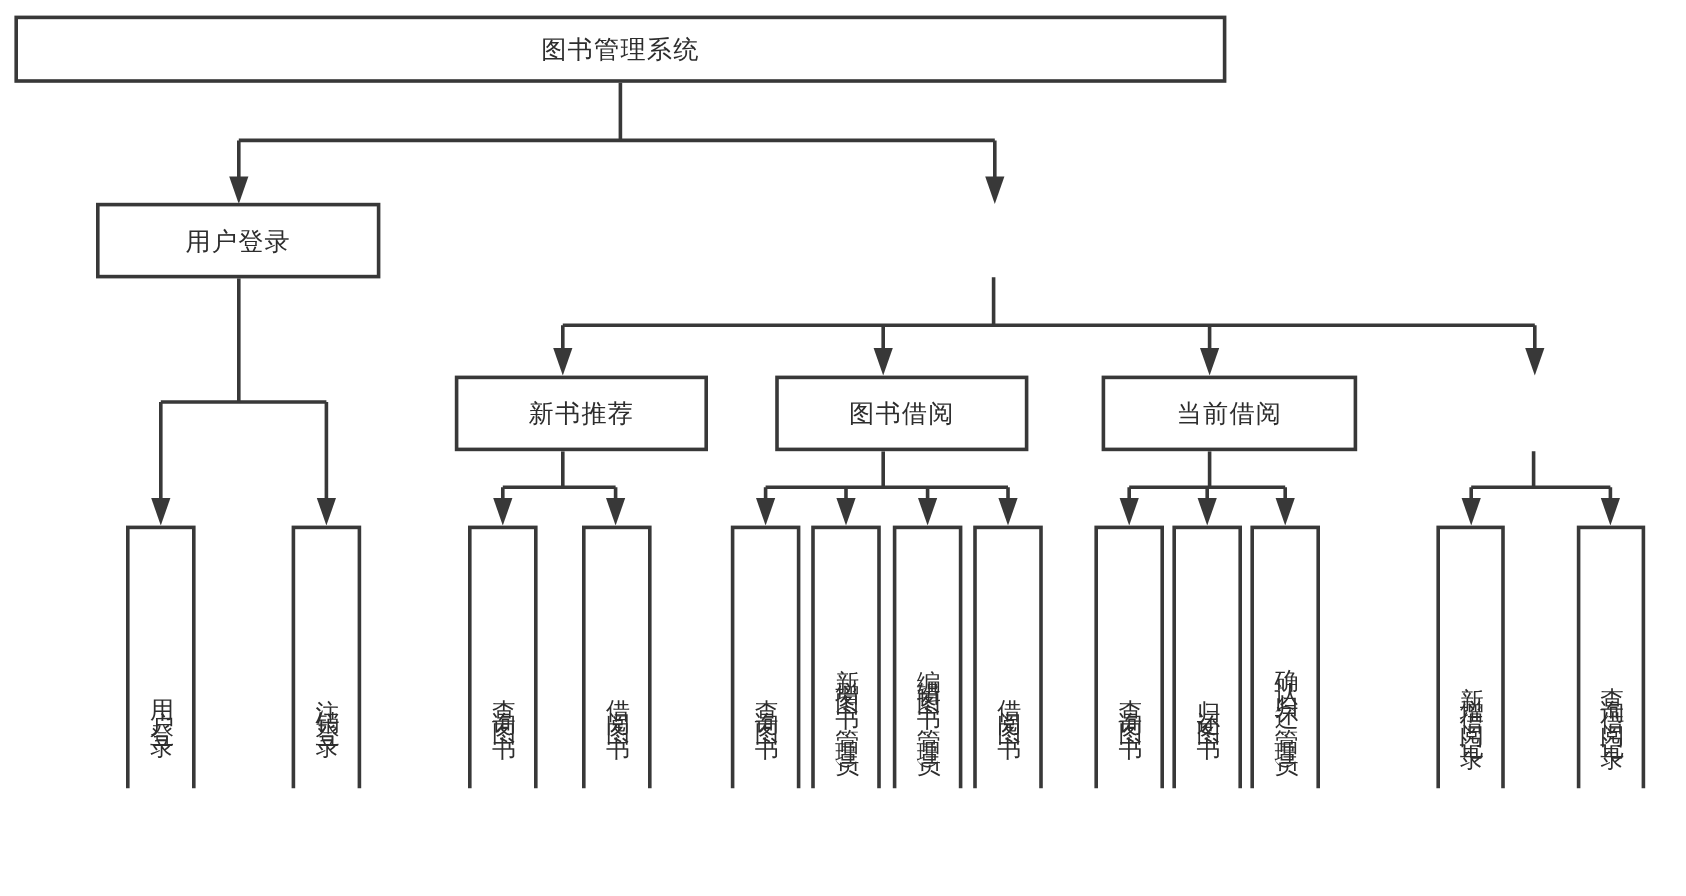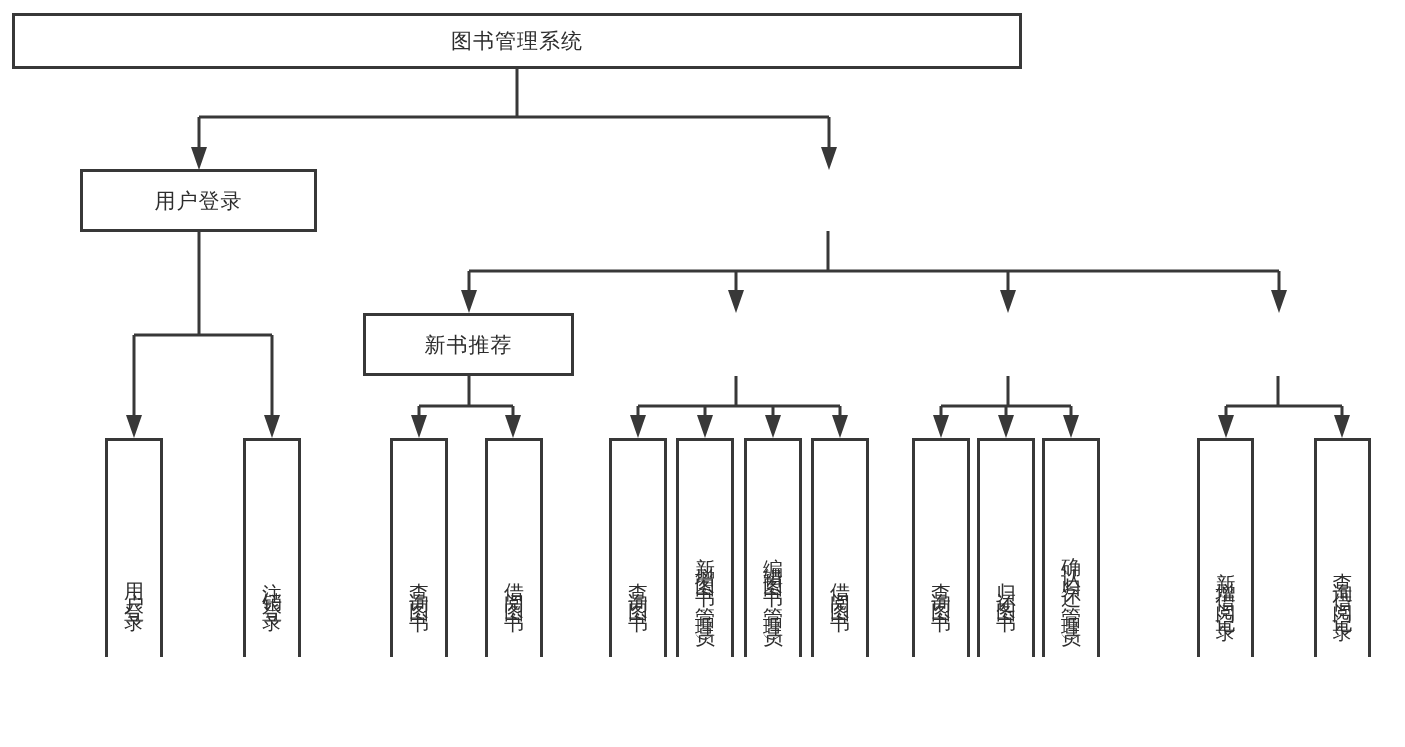--- a/index.html
+++ b/index.html
@@ -16,21 +16,21 @@
     box-sizing:border-box;
     border:3px solid #383838;
     background:#ffffff;
     display:flex;align-items:center;justify-content:center;
     color:#2d2d2d;
     font-size:21px;
     letter-spacing:1px;
     text-align:center;
   }
   .lvl2{top:169px;height:63px;}
-  .lvl3{top:313px;height:63px;}
+  .lvl3{top:313px;height:63px;margin-left:16px;}
   .leaf{top:438px;height:298px;width:58px;}
   .leaf .v{
     writing-mode:vertical-rl;
     text-orientation:mixed;
     letter-spacing:10px;
     font-size:20px;
     line-height:1.05;
     white-space:nowrap;
   }
   .wm{
@@ -80,20 +80,22 @@
       <polygon class="ah" points="1218,415 1234,415 1226,438"></polygon>
       <polygon class="ah" points="1334,415 1350,415 1342,438"></polygon>
     </g>
   </svg>
 
   <div class="box" style="left:12px;top:13px;width:1010px;height:56px">图书管理系统</div>
 
   <div class="box lvl2" style="left:80px;width:237px">用户登录</div>
 
   <div class="box lvl3" style="left:363px;width:211px">新书推荐</div>
+  <div class="box lvl3" style="left:630px;width:211px">图书借阅</div>
+  <div class="box lvl3" style="left:902px;width:213px">当前借阅</div>
 
   <div class="box leaf" style="left:105px">
     <span class="v">用户登录</span>
   </div>
   <div class="box leaf" style="left:243px">
     <span class="v">注销登录</span>
   </div>
 
   <div class="box leaf" style="left:390px">
     <span class="v">查询图书</span>

